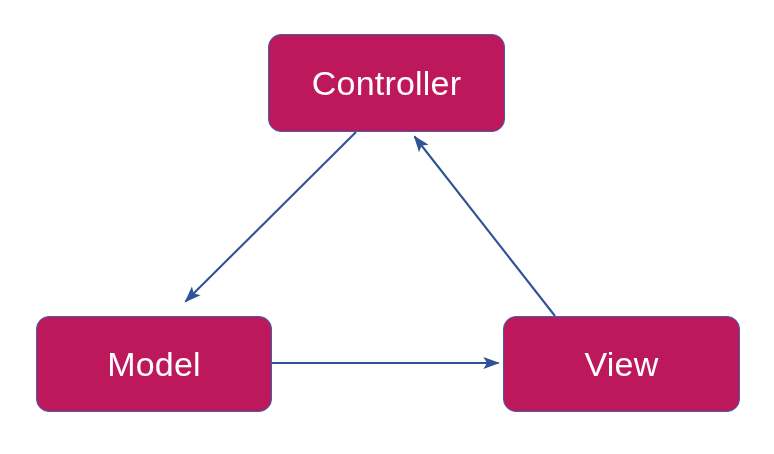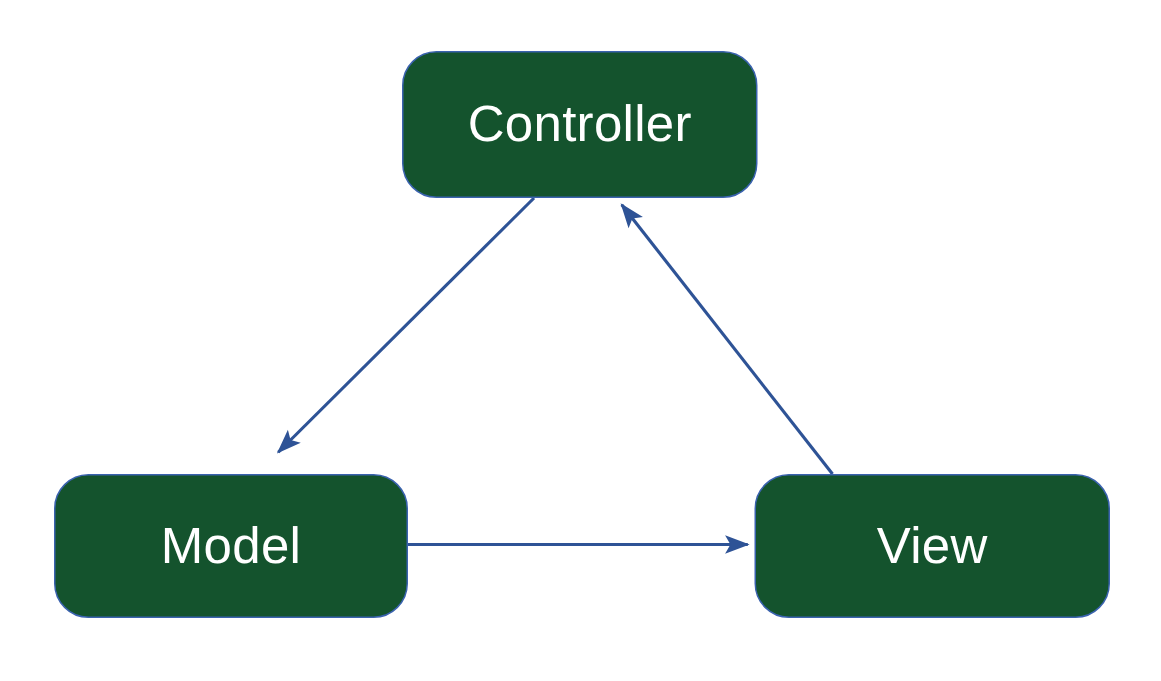--- a/index.html
+++ b/index.html
@@ -20,23 +20,23 @@
   .arrow-layer {
     position: absolute;
     left: 0;
     top: 0;
     width: 774px;
     height: 454px;
   }
   .node {
     position: absolute;
     box-sizing: border-box;
-    background: #14532d;
+    background: #be185d;
     border: 1.2px solid #3A62AE;
-    border-radius: 23px;
+    border-radius: 13px;
     display: flex;
     align-items: center;
     justify-content: center;
     z-index: 2;
   }
   .node-label {
     color: #ffffff;
     font-family: "Liberation Sans", sans-serif;
     font-size: 34px;
     font-weight: 300;

